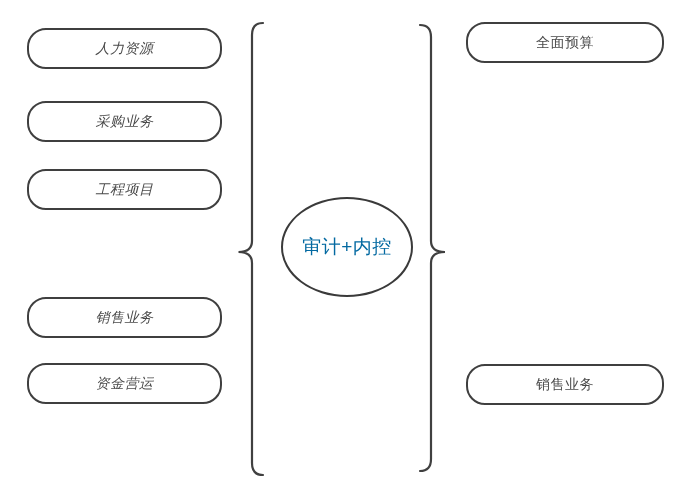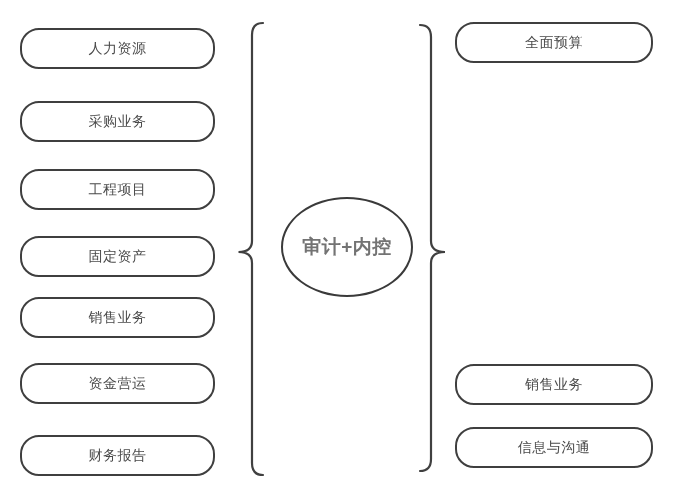--- a/index.html
+++ b/index.html
@@ -27,22 +27,22 @@
     position: absolute;
     height: 41px;
     border: 2px solid #3f3f3f;
     border-radius: 19px;
     background: #ffffff;
     box-sizing: border-box;
     display: flex;
     align-items: center;
     justify-content: center;
   }
-  .node-left  { left: 20px;  width: 195px; }
-  .node-right { left: 455px; width: 198px; align-items: center; }
+  .node-left  { left: 27px;  width: 195px; font-style: italic; }
+  .node-right { left: 466px; width: 198px; align-items: center; }
   .node-label {
     font-size: 14px;
     letter-spacing: 0.5px;
     color: #4a4a4a;
     white-space: nowrap;
   }
   .center-ellipse {
     position: absolute;
     left: 281px;
     top: 197px;
@@ -51,22 +51,22 @@
     border: 2px solid #3a3a3a;
     border-radius: 50%;
     background: #ffffff;
     box-sizing: border-box;
     display: flex;
     align-items: center;
     justify-content: center;
   }
   .center-label {
     font-size: 19px;
-    font-weight: bold;
-    color: #737373;
+    font-weight: normal;
+    color: #0369a1;
     letter-spacing: 0.5px;
     white-space: nowrap;
   }
 </style>
 </head>
 <body>
 
 <div class="canvas">
 
   <svg class="braces-layer" viewBox="0 0 680 494" xmlns="http://www.w3.org/2000/svg">
@@ -76,40 +76,31 @@
 
   <div class="node node-left" style="top:28px">
     <span class="node-label">人力资源</span>
   </div>
   <div class="node node-left" style="top:101px">
     <span class="node-label">采购业务</span>
   </div>
   <div class="node node-left" style="top:169px">
     <span class="node-label">工程项目</span>
   </div>
-  <div class="node node-left" style="top:236px">
-    <span class="node-label">固定资产</span>
-  </div>
   <div class="node node-left" style="top:297px">
     <span class="node-label">销售业务</span>
   </div>
   <div class="node node-left" style="top:363px">
     <span class="node-label">资金营运</span>
-  </div>
-  <div class="node node-left" style="top:435px">
-    <span class="node-label">财务报告</span>
   </div>
 
   <div class="center-ellipse">
     <span class="center-label">审计+内控</span>
   </div>
 
   <div class="node node-right" style="top:22px">
     <span class="node-label">全面预算</span>
   </div>
   <div class="node node-right" style="top:364px">
     <span class="node-label">销售业务</span>
   </div>
-  <div class="node node-right" style="top:427px">
-    <span class="node-label">信息与沟通</span>
-  </div>
 
 </div>
 
 </body></html>

